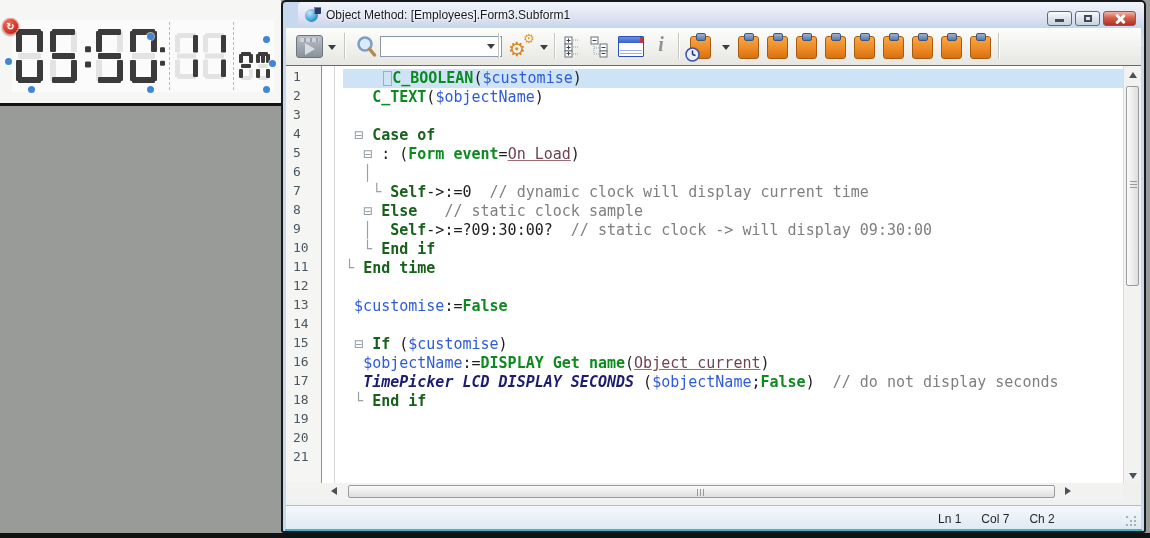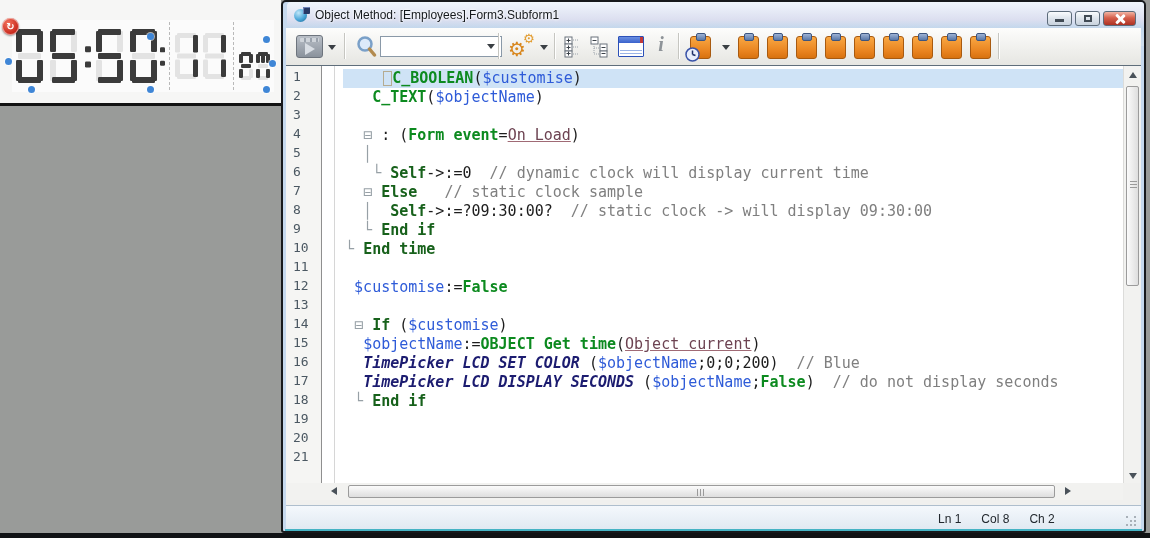--- a/index.html
+++ b/index.html
@@ -17,21 +17,21 @@
   .badge::before{content:"↻";}
   .clockbox{position:absolute;left:0;top:0;width:100%;height:100%;}
   .clockbox .dg{position:absolute;}
 
   
   .bottom-strip{position:absolute;left:0;right:0;bottom:0;height:5px;background:#101214;}
 
   
   .window{position:absolute;left:281px;top:0;width:865px;height:533px;background:#c6d9ee;
           border:2px solid #17191c;border-radius:5px 5px 3px 3px;box-sizing:border-box;}
-  .titlebar{position:absolute;left:4px;right:0;top:0;height:44px;border-radius:4px 4px 0 0;
+  .titlebar{position:absolute;left:15px;right:0;top:0;height:44px;border-radius:4px 4px 0 0;
             background:linear-gradient(#f0f6fc,#dcdff0 40%,#c2d7ec 60%,#cfdfee);padding-left:24px;}
   .app-icon{position:absolute;left:7px;top:5px;width:16px;height:16px;}
   .app-icon .ball{position:absolute;left:0;top:2px;width:13px;height:13px;border-radius:50%;
                   background:radial-gradient(circle at 35% 30%,#bfe6f8,#4aa6d8 55%,#16648f);}
   .app-icon .cube{position:absolute;right:0;top:0;width:7px;height:7px;background:#283a66;border-radius:1px;
                   box-shadow:inset 1px 1px 0 #6f84b8;}
   .title-text{position:absolute;left:28px;top:6px;font-size:12px;color:#15191d;text-shadow:0 0 3px #fff,0 0 3px #fff;white-space:nowrap;}
   .winbtns{position:absolute;right:8px;top:9px;display:flex;gap:3px;}
   .wbtn{width:25px;height:15px;border:1px solid #5c6b7a;border-radius:3px;position:relative;
         background:linear-gradient(#fafcfe,#dde4ec 50%,#c9d3de);box-sizing:border-box;}
@@ -402,33 +402,33 @@
         <div class="ln">18</div>
         <div class="ln">19</div>
         <div class="ln">20</div>
         <div class="ln">21</div>
       </div>
     <div class="code" id="code">
       <div class="vguide"></div>
     <div class="cl hl"><span class="sg-tree">    </span><span class="caret-box"></span><span class="sg-cmd">C_BOOLEAN</span><span class="sg-p">(</span><span class="sg-var">$customise</span><span class="sg-p">)</span></div>
         <div class="cl"><span class="sg-tree">     </span><span class="sg-cmd">C_TEXT</span><span class="sg-p">(</span><span class="sg-var">$objectName</span><span class="sg-p">)</span></div>
         <div class="cl"><span class="sg-tree"></span></div>
+        <div class="cl"><span class="sg-tree">   ⊟ </span><span class="sg-kw">Case of</span></div>
         <div class="cl"><span class="sg-tree">    ⊟ </span><span class="sg-p">: (</span><span class="sg-cmd">Form event</span><span class="sg-p">=</span><span class="sg-const">On Load</span><span class="sg-p">)</span></div>
         <div class="cl"><span class="sg-tree">    │</span></div>
         <div class="cl"><span class="sg-tree">     └ </span><span class="sg-kw">Self</span><span class="sg-p">-&gt;:=0</span><span class="sg-com">  // dynamic clock will display current time</span></div>
         <div class="cl"><span class="sg-tree">    ⊟ </span><span class="sg-kw">Else</span><span class="sg-com">   // static clock sample</span></div>
         <div class="cl"><span class="sg-tree">    │  </span><span class="sg-kw">Self</span><span class="sg-p">-&gt;:=?09:30:00?</span><span class="sg-com">  // static clock -&gt; will display 09:30:00</span></div>
         <div class="cl"><span class="sg-tree">    └ </span><span class="sg-kw">End if</span></div>
         <div class="cl"><span class="sg-tree">  └ </span><span class="sg-kw">End time</span></div>
         <div class="cl"><span class="sg-tree"></span></div>
         <div class="cl"><span class="sg-tree">   </span><span class="sg-var">$customise</span><span class="sg-p">:=</span><span class="sg-cmd">False</span></div>
         <div class="cl"><span class="sg-tree"></span></div>
         <div class="cl"><span class="sg-tree">   ⊟ </span><span class="sg-kw">If</span><span class="sg-p"> (</span><span class="sg-var">$customise</span><span class="sg-p">)</span></div>
-        <div class="cl"><span class="sg-tree">    </span><span class="sg-var">$objectName</span><span class="sg-p">:=</span><span class="sg-cmd">OBJECT Get time</span><span class="sg-p">(</span><span class="sg-const">Object current</span><span class="sg-p">)</span></div>
-        <div class="cl"><span class="sg-tree">    </span><span class="sg-meth">TimePicker LCD SET COLOR</span><span class="sg-p"> (</span><span class="sg-var">$objectName</span><span class="sg-p">;0;0;200)</span><span class="sg-com">  // Blue</span></div>
+        <div class="cl"><span class="sg-tree">    </span><span class="sg-var">$objectName</span><span class="sg-p">:=</span><span class="sg-cmd">DISPLAY Get name</span><span class="sg-p">(</span><span class="sg-const">Object current</span><span class="sg-p">)</span></div>
         <div class="cl"><span class="sg-tree">    </span><span class="sg-meth">TimePicker LCD DISPLAY SECONDS</span><span class="sg-p"> (</span><span class="sg-var">$objectName</span><span class="sg-p">;</span><span class="sg-cmd">False</span><span class="sg-p">)</span><span class="sg-com">  // do not display seconds</span></div>
         <div class="cl"><span class="sg-tree">   └ </span><span class="sg-kw">End if</span></div>
         <div class="cl"><span class="sg-tree"></span></div>
       </div>
     <div class="vscroll">
       <div class="sb-btn" style="left:0;top:0;width:17px;height:17px">
           <div class="tri up"></div>
         </div>
       <div class="vthumb" style="top:20px;height:200px">
           <div class="vgrip"></div>
@@ -449,21 +449,21 @@
     <div class="sb-btn" style="right:66px;top:0;width:17px;height:17px">
         <div class="tri right"></div>
       </div>
     <div class="sb-corner"></div>
   </div>
 
   <div class="status-gap"></div>
   <div class="statusbar">
     <div class="status-items">
       <span>Ln 1</span>
-      <span>Col 8</span>
+      <span>Col 7</span>
       <span>Ch 2</span>
     </div>
     <div class="grip"></div>
   </div>
   <div class="teal-line"></div>
 </div>
 
 <div class="bottom-strip"></div>
 
 </body></html>

